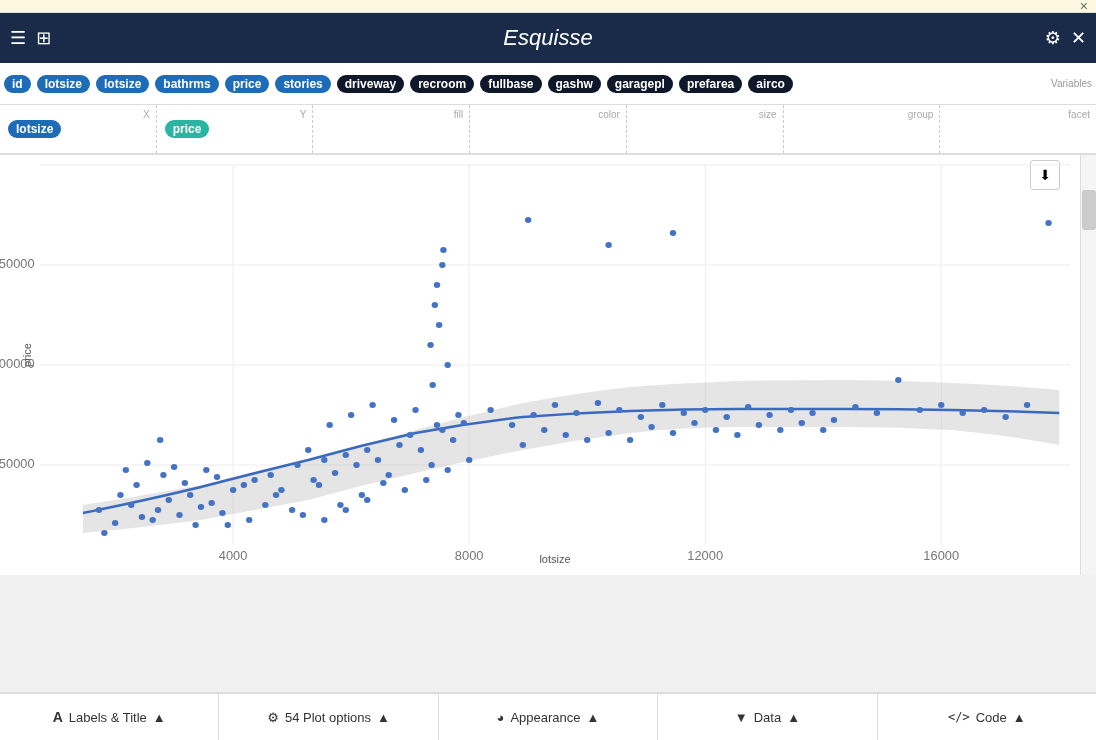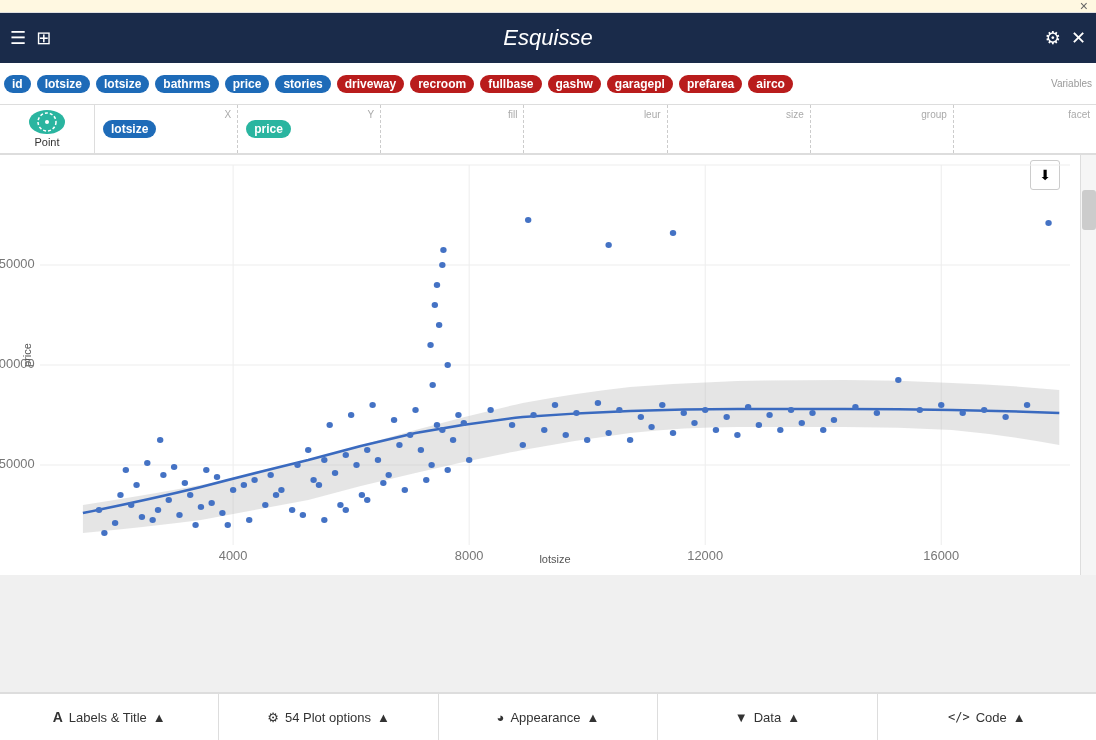--- a/index.html
+++ b/index.html
@@ -35,21 +35,21 @@
       padding: 6px 4px;
       gap: 6px;
       flex-wrap: wrap;
       min-height: 42px;
     }
     .var-tag {
       display: inline-block; padding: 2px 8px; border-radius: 12px;
       font-size: 12px; font-weight: bold; color: #fff; cursor: pointer;
     }
     .var-blue { background: #1e6bb8; }
-    .var-orange { background: #b91c1c; }
+    .var-orange { background: #0f172a; }
     .variables-label { margin-left: auto; color: #999; font-size: 10px; }
 
     .mapping-bar {
       background: #fff;
       border-bottom: 2px solid #ddd;
       display: flex; align-items: stretch;
       height: 50px;
     }
     .chart-type-box {
       width: 95px; border-right: 1px solid #ddd;
@@ -164,43 +164,34 @@
   <span class="var-tag var-orange">recroom</span>
   <span class="var-tag var-orange">fullbase</span>
   <span class="var-tag var-orange">gashw</span>
   <span class="var-tag var-orange">garagepl</span>
   <span class="var-tag var-orange">prefarea</span>
   <span class="var-tag var-orange">airco</span>
   <span class="variables-label">Variables</span>
 </div>
 
 <div class="mapping-bar">
-  <div class="chart-type-box">
-    <div class="chart-icon">
-      <svg width="22" height="22" viewBox="0 0 22 22">
-        <circle cx="11" cy="11" r="9" fill="none" stroke="white" stroke-width="1.5" stroke-dasharray="3 2"></circle>
-        <circle cx="11" cy="11" r="2" fill="white"></circle>
-      </svg>
-    </div>
-    <span class="chart-label">Point</span>
-  </div>
   <div class="mapping-fields">
     <div class="mapping-field">
       <span class="field-label">X</span>
       <span class="field-tag">lotsize</span>
     </div>
     <div class="mapping-field">
       <span class="field-label">Y</span>
       <span class="field-tag field-tag-green">price</span>
     </div>
     <div class="mapping-field">
       <span class="field-label">fill</span>
     </div>
     <div class="mapping-field">
-      <span class="field-label">leur</span>
+      <span class="field-label">color</span>
     </div>
     <div class="mapping-field">
       <span class="field-label">size</span>
     </div>
     <div class="mapping-field">
       <span class="field-label">group</span>
     </div>
     <div class="mapping-field">
       <span class="field-label">facet</span>
     </div>

